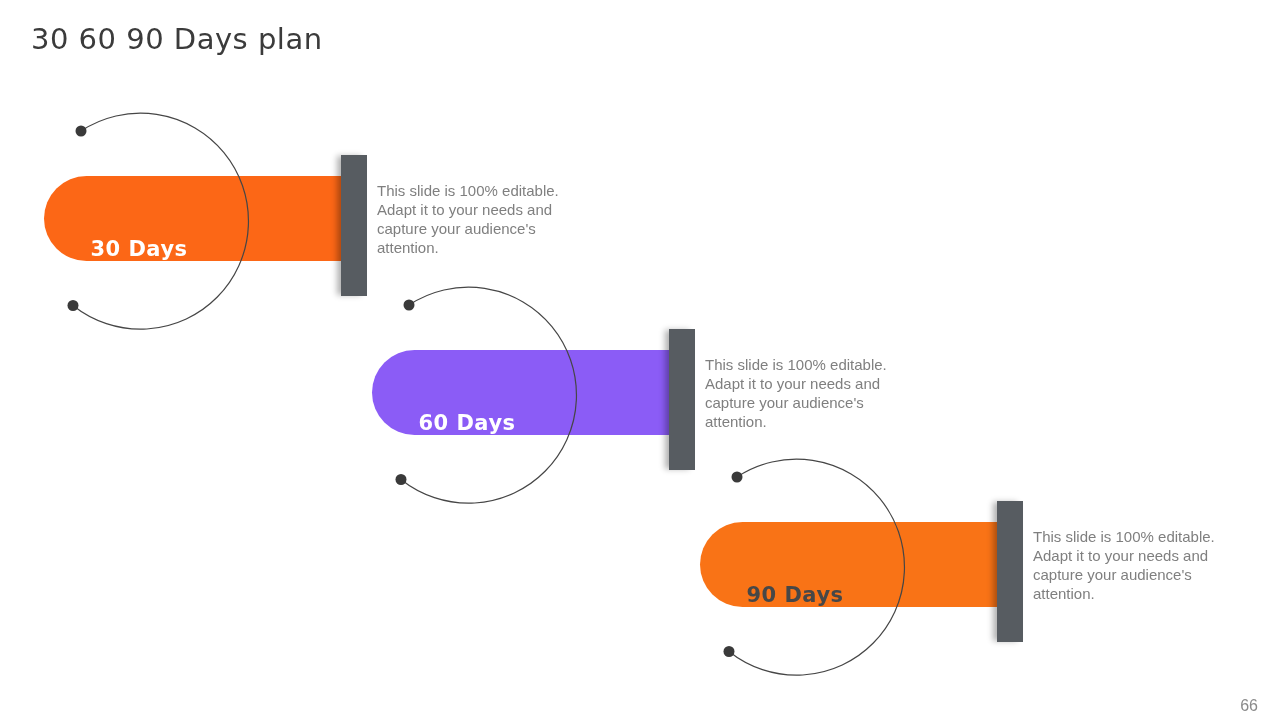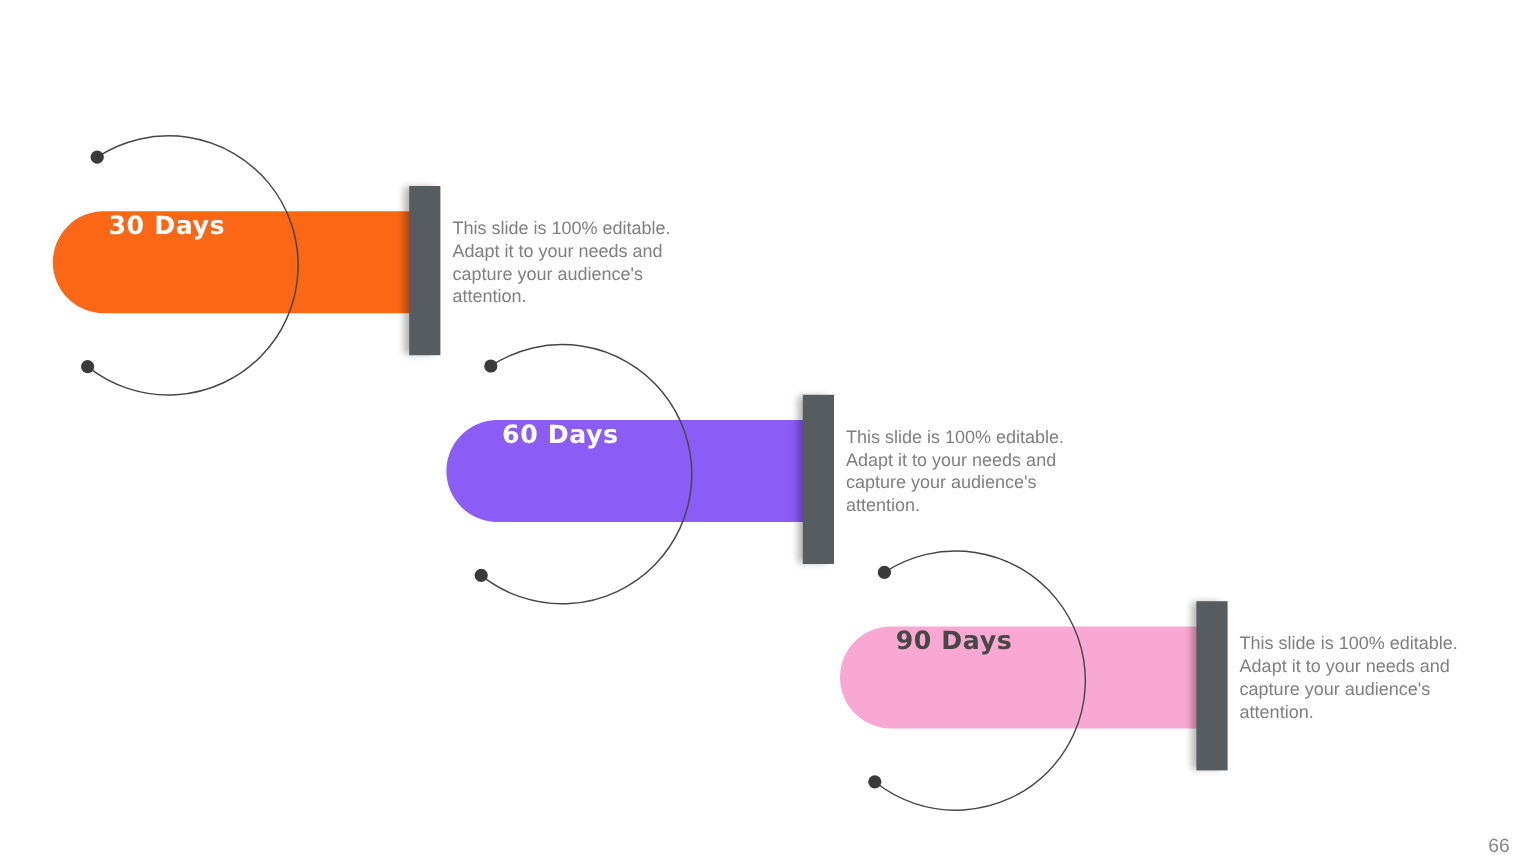--- a/index.html
+++ b/index.html
@@ -28,21 +28,21 @@
     top: var(--y);
     width: 318px;
     height: 85px;
     border-radius: 42.5px 0 0 42.5px;
     z-index: 1;
   }
   .pill-label-box {
     width: 190px;
     height: 100%;
     display: flex;
-    align-items: flex-start;
+    align-items: flex-end;
     justify-content: center;
   }
   .pill-label {
     font-family: "DejaVu Sans", sans-serif;
     font-size: 21px;
     font-weight: bold;
     letter-spacing: 0.5px;
   }
   .bar {
     position: absolute;
@@ -77,20 +77,21 @@
     bottom: 5px;
     font-size: 16px;
     z-index: 1;
   }
 </style>
 </head>
 <body>
 
 <div class="slide">
 
+  <h1 class="title" style="color: rgb(59, 59, 59);">30 60 90 Days plan</h1>
 
   <div class="item" style="--x:44px; --y:176px;">
     <div class="pill" style="background: rgb(252, 103, 22);">
       <div class="pill-label-box">
         <span class="pill-label" style="color: rgb(255, 255, 255);">30 Days</span>
       </div>
     </div>
     <div class="bar" style="background: rgb(87, 92, 97);"></div>
     <div class="desc" style="color: rgb(127, 127, 127);">This slide is 100% editable.
 Adapt it to your needs and
@@ -105,21 +106,21 @@
       </div>
     </div>
     <div class="bar" style="background: rgb(87, 92, 97);"></div>
     <div class="desc" style="color: rgb(127, 127, 127);">This slide is 100% editable.
 Adapt it to your needs and
 capture your audience's
 attention.</div>
   </div>
 
   <div class="item" style="--x:700px; --y:522px;">
-    <div class="pill" style="background: #f9a8d4;">
+    <div class="pill" style="background: #f97316;">
       <div class="pill-label-box">
         <span class="pill-label" style="color: rgb(71, 71, 71);">90 Days</span>
       </div>
     </div>
     <div class="bar" style="background: rgb(87, 92, 97);"></div>
     <div class="desc" style="color: rgb(127, 127, 127);">This slide is 100% editable.
 Adapt it to your needs and
 capture your audience's
 attention.</div>
   </div>

